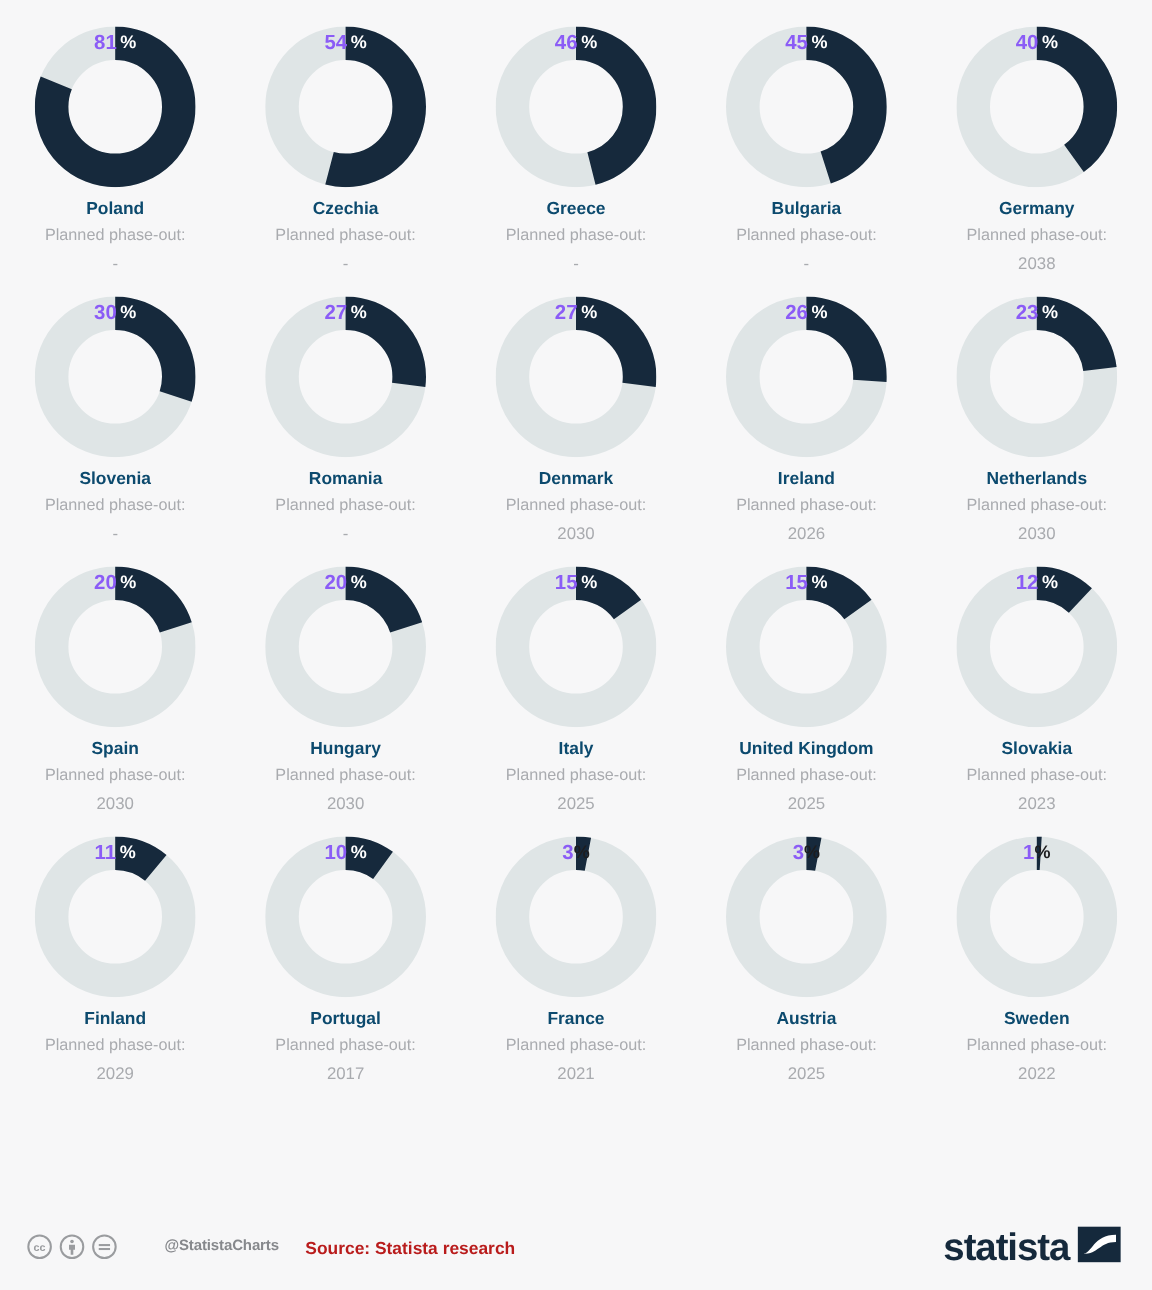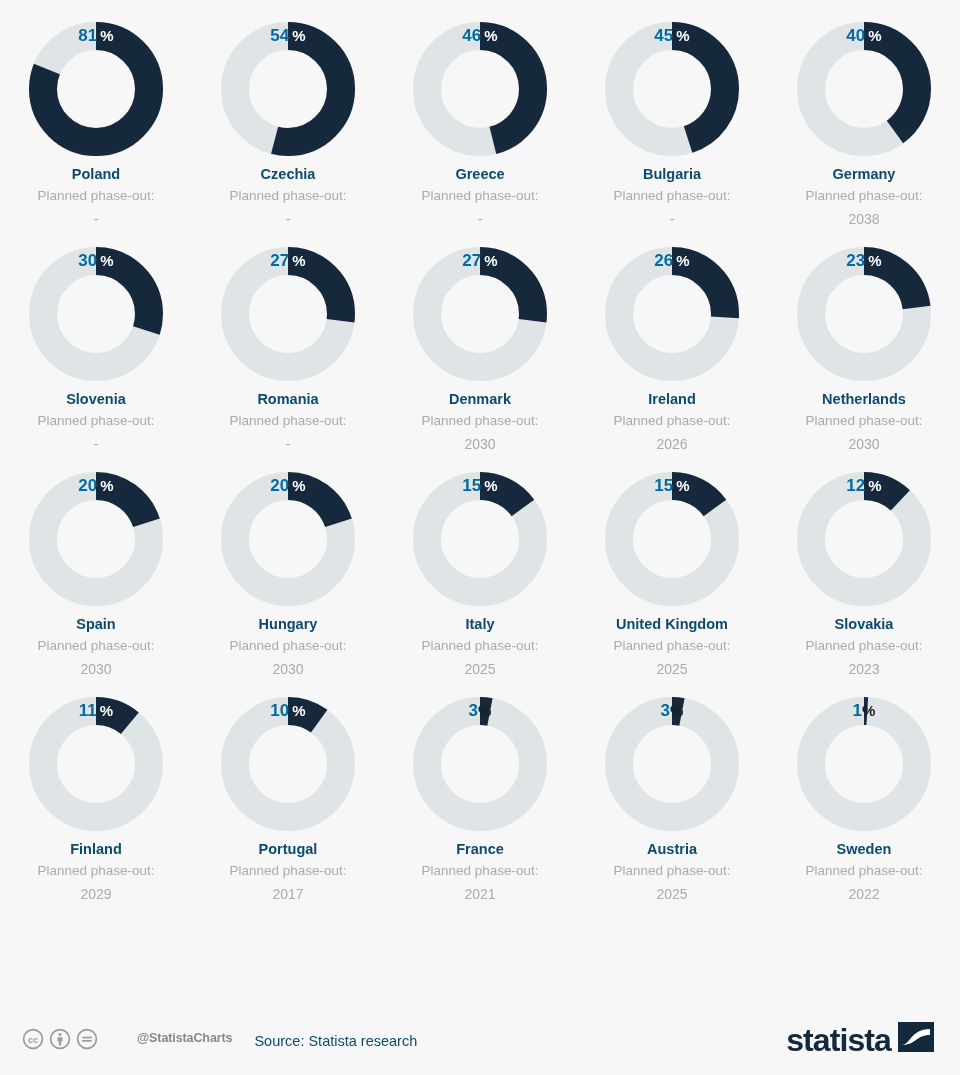--- a/index.html
+++ b/index.html
@@ -40,21 +40,21 @@
   .donut-wrap svg { display: block; width: 134px; height: 134px; }
 
   .pct-label {
     position: absolute;
     top: 0px; left: 0; width: 134px;
     height: 26px;
     display: flex; align-items: center; justify-content: center;
     pointer-events: none;
   }
   .pct-num {
-    font-size: 17px; font-weight: 700; color: #0369a1;
+    font-size: 17px; font-weight: 700; color: #8b5cf6;
     line-height: 1; padding-right: 3px;
   }
   .pct-sign {
     font-size: 15px; font-weight: 700; line-height: 1;
     color: #ffffff;
   }
   .pct-sign.dark { color: #1d1d1f; }
 
   .country {
     margin-top: 10px;
@@ -84,25 +84,25 @@
   .cc-block { display: flex; flex-direction: row; gap: 39px; }
   .cc-icons { display: flex; gap: 5px; }
   .cc-icons svg { display: block; }
   .handle {
     margin-top: 3px;
     font-size: 12.5px; font-weight: 700; color: #86888c;
     letter-spacing: -0.1px;
   }
   .source {
     margin-left: 22px; align-self: flex-end; padding-bottom: 1px;
-    font-size: 14.5px; font-weight: 400; color: #0c4a6e;
+    font-size: 14.5px; font-weight: 700; color: #b91c1c;
   }
   .footer-right {
     margin-left: auto; padding-right: 26px;
-    display: flex; align-items: flex-end; gap: 7px;
+    display: flex; align-items: center; gap: 7px;
   }
   .logo-text {
     font-size: 32px; font-weight: 700; color: #15293c;
     letter-spacing: -0.9px; line-height: 1;
   }
   .logo-mark { display: block; }
 </style>
 </head>
 <body>
 

